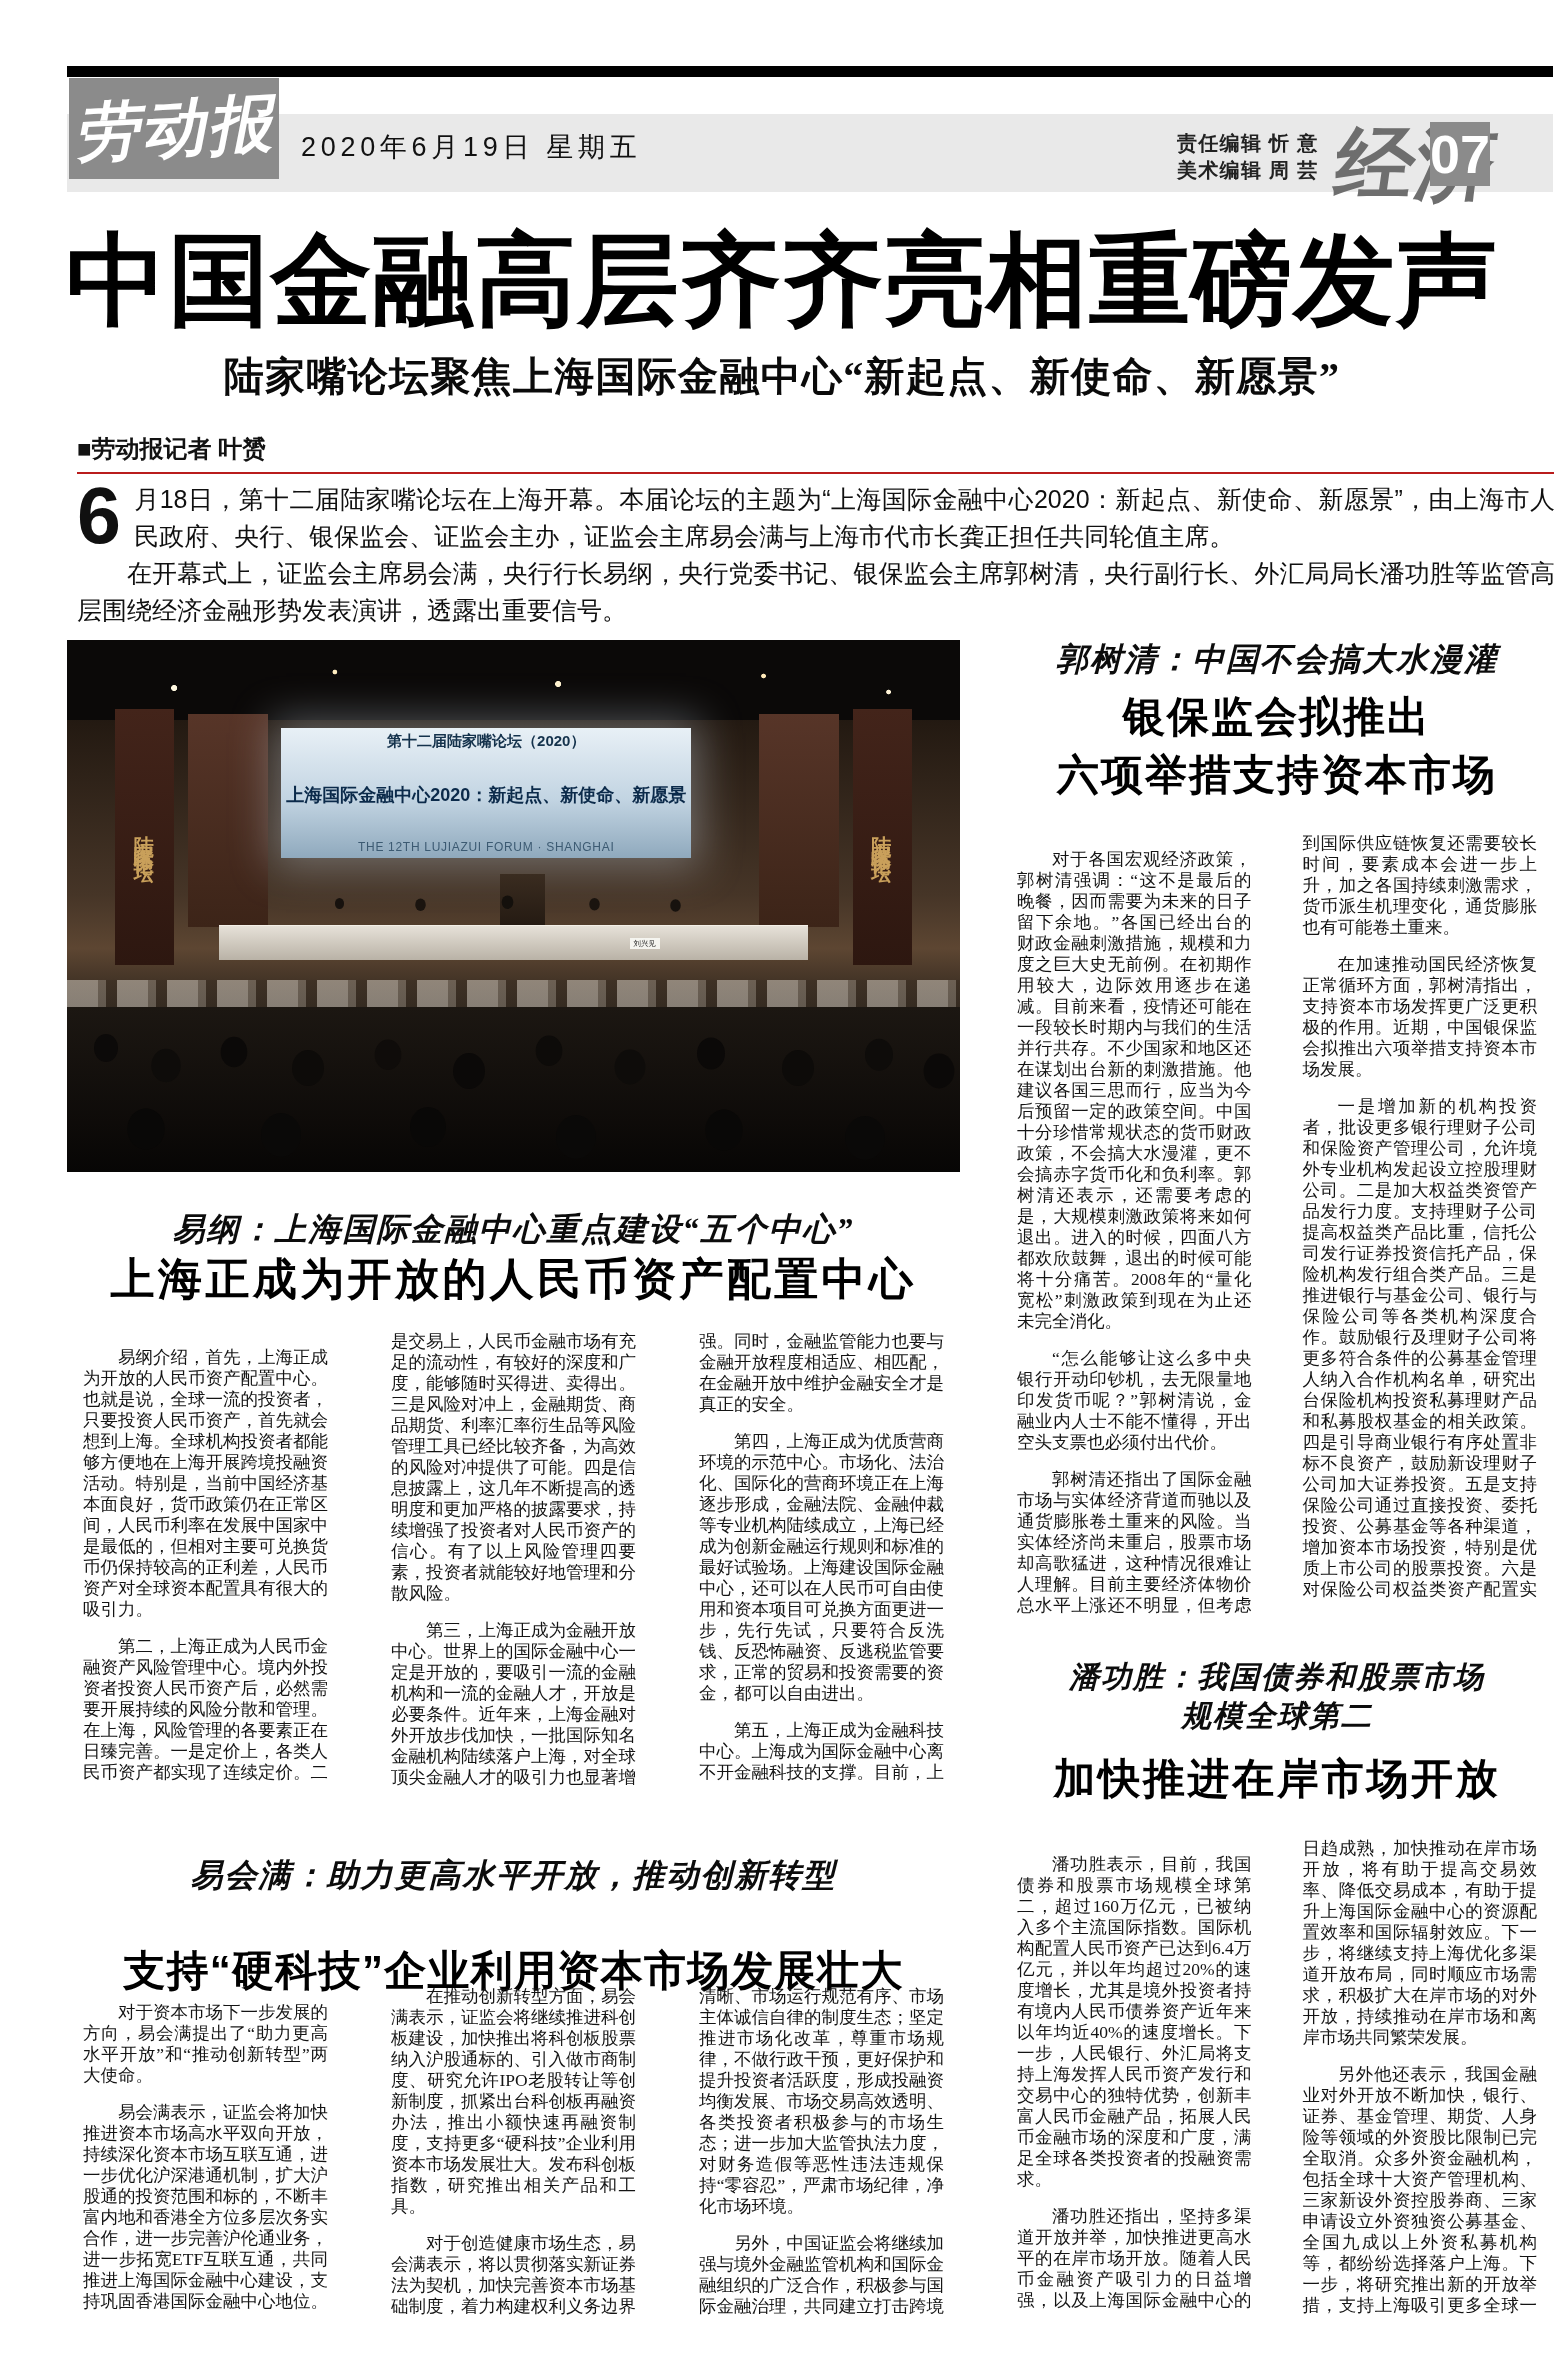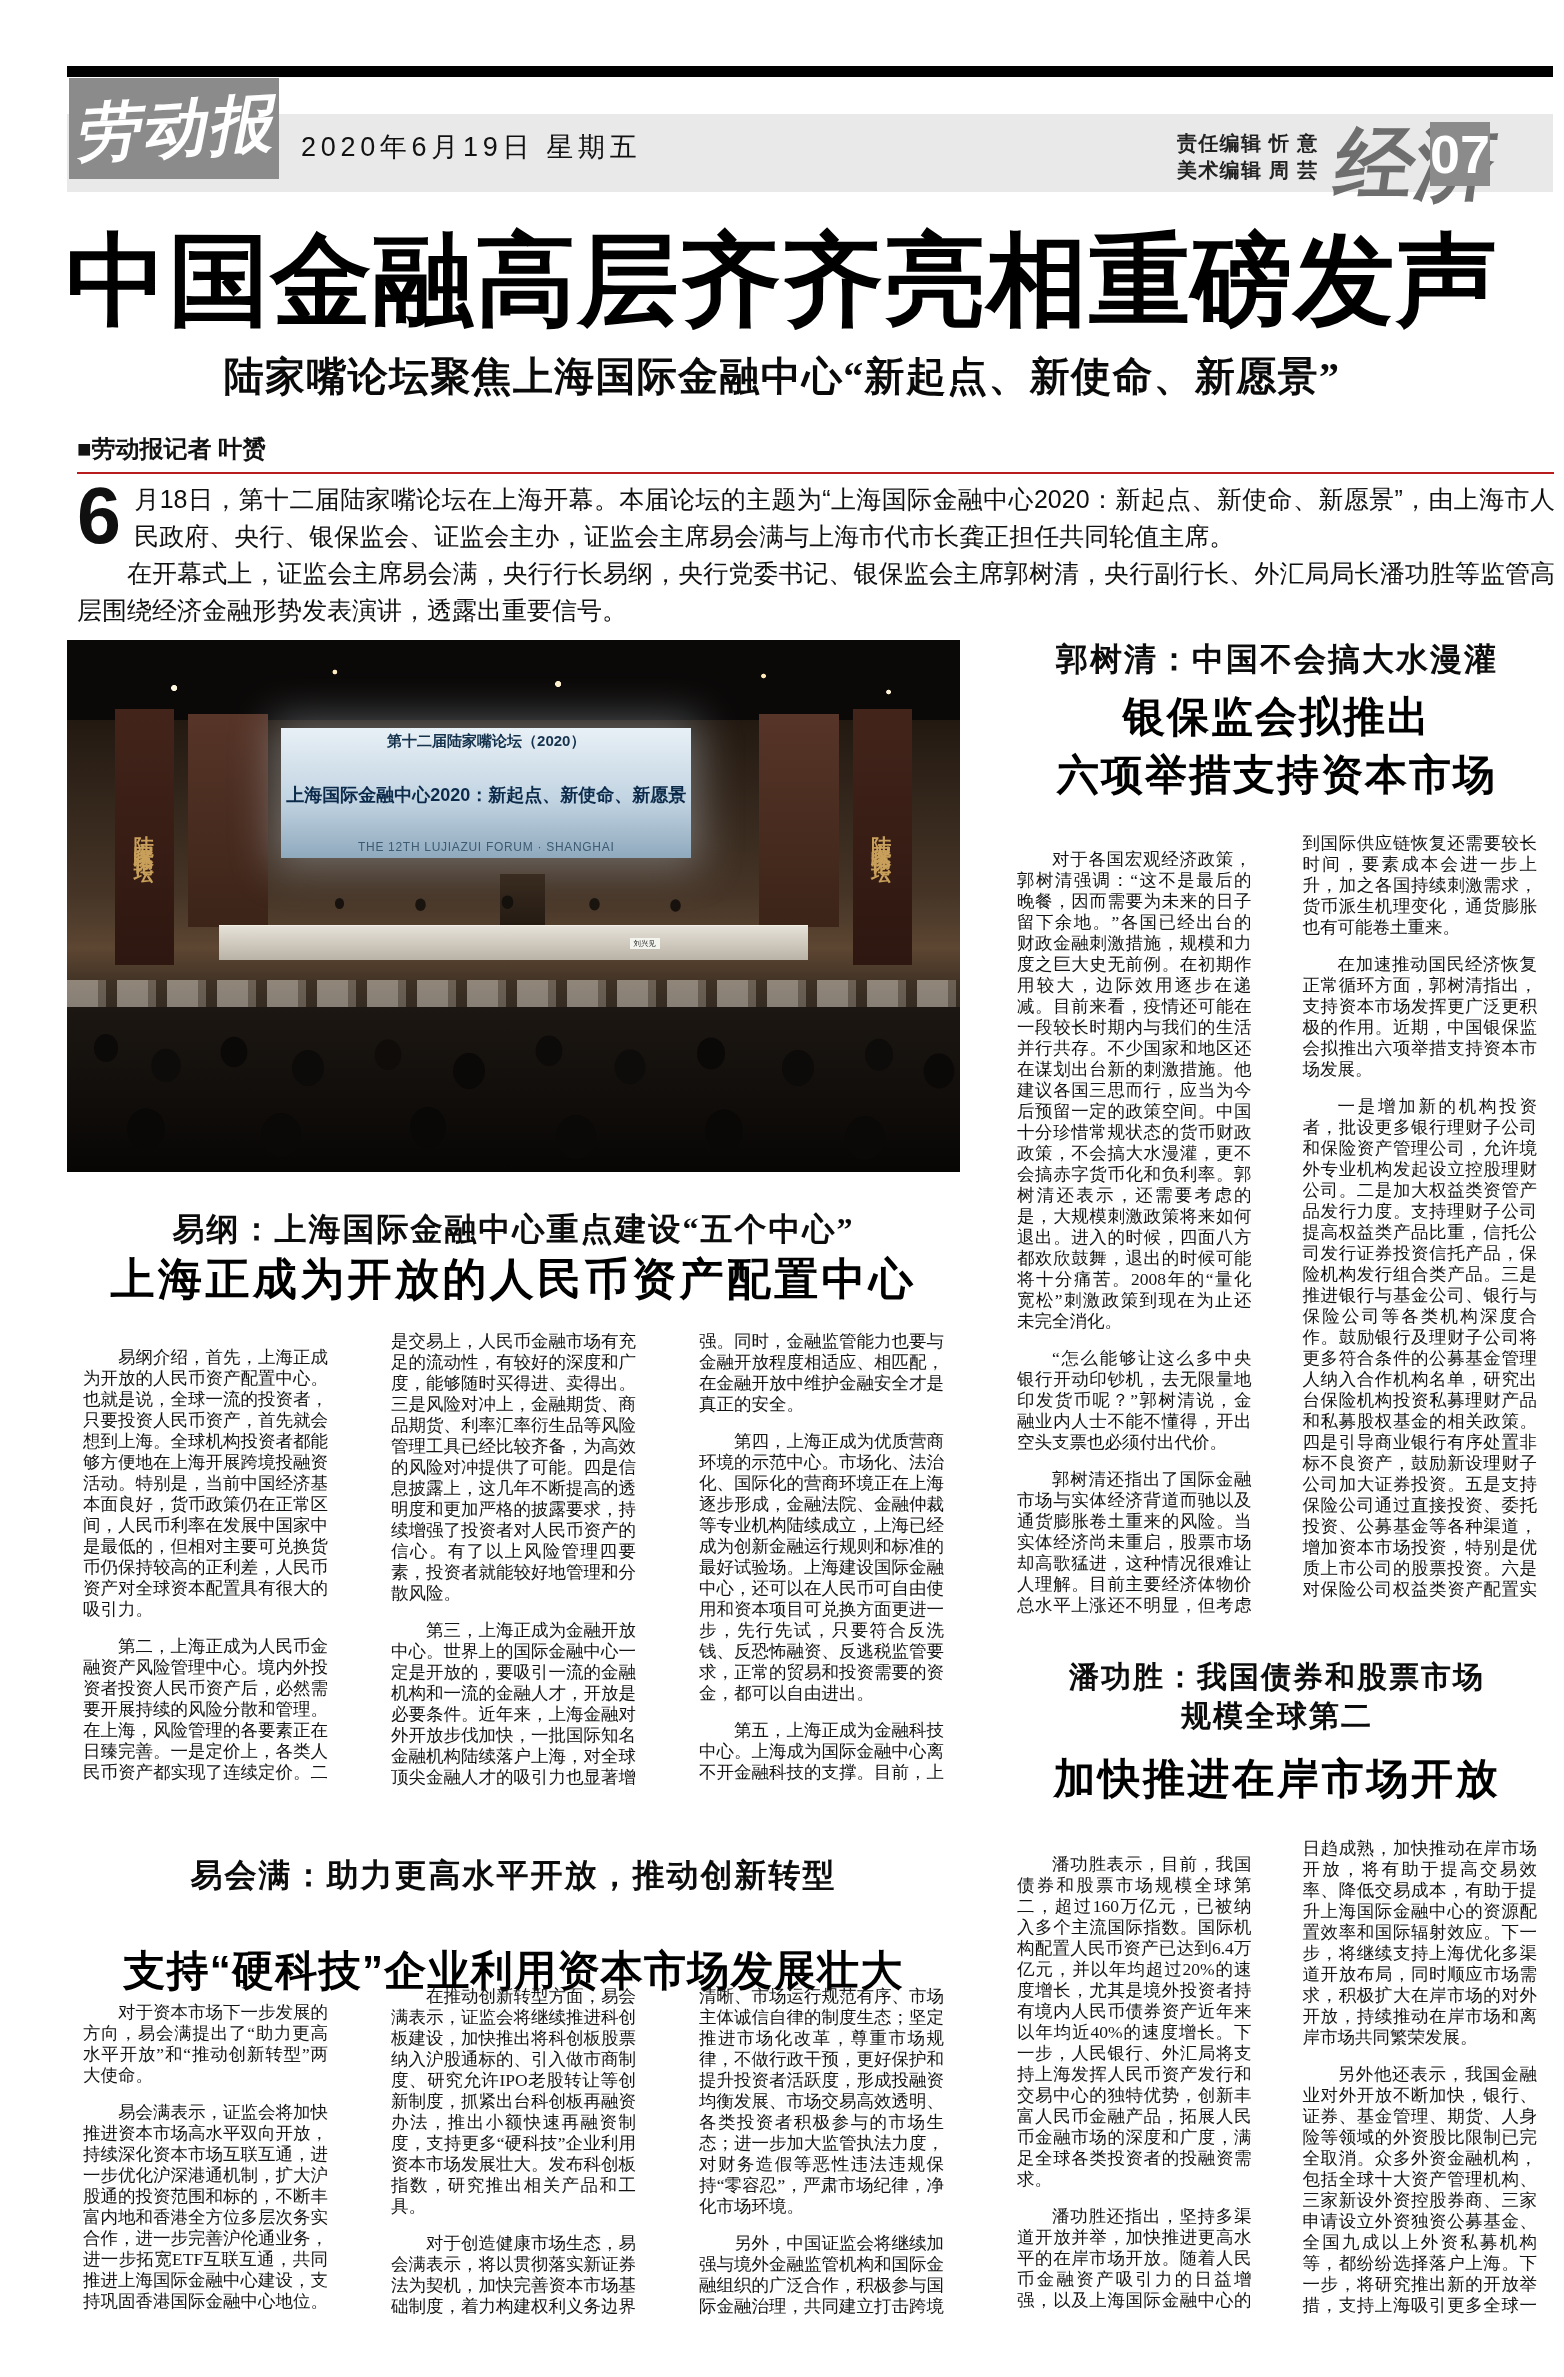--- a/index.html
+++ b/index.html
@@ -74,21 +74,21 @@
             background:linear-gradient(#1c1712,#0e0b09 70%,#070605);}
   .heads{position:absolute;left:27px;top:74%;width:24px;height:28px;border-radius:50%;background:#0c0a09;
          box-shadow:60px 17.5px 0 2.7px #0e0c0a,128px 4px 0 1.3px #0b0908,202px 20px 0 4px #0d0b09,
                     282px 6.7px 0 1.3px #0f0c0a,363px 23px 0 4px #0b0908,443px 2.7px 0 1.3px #0d0b09,
                     524px 19px 0 3.4px #0e0c0a,605px 5.4px 0 2px #0b0908,692px 20px 0 4px #0d0b09,
                     773px 6.7px 0 2px #0e0c0a,833px 23px 0 3.4px #0b0908,40px 81px 0 6.7px #090807,
                     175px 87px 0 8px #0a0908,322px 79px 0 6px #090807,470px 89px 0 8px #0a0908,
                     618px 82px 0 6.7px #090807,759px 90px 0 8px #0a0908;}
 
   
-  .kicker{position:absolute;text-align:center;font-weight:600;color:#0c0c0c;letter-spacing:2px;white-space:nowrap;}
+  .kicker{position:absolute;text-align:center;font-weight:600;color:#0c0c0c;letter-spacing:2px;white-space:nowrap;font-style:italic;}
   .k-yigang{left:67px;top:1208px;width:893px;font-size:32px;}
   .h2{position:absolute;text-align:center;font-weight:900;color:#000;
       font-family:"Liberation Sans",sans-serif;}
   .h-yigang{left:67px;top:1250px;width:893px;font-size:44px;letter-spacing:3.4px;text-align:center;}
   .k-guo{left:1001px;top:638px;width:552px;font-size:32px;}
   .h-guo{left:1001px;top:688px;width:552px;font-size:42px;line-height:58px;letter-spacing:2px;}
   .k-pan{left:1001px;top:1657px;width:552px;font-size:30px;line-height:39px;}
   .h-pan{left:1001px;top:1751px;width:552px;font-size:42px;letter-spacing:2.7px;}
   .k-yihuiman{left:67px;top:1854px;width:893px;font-size:32px;}
   .h-yihuiman{left:67px;top:1900px;width:893px;font-size:42px;letter-spacing:1.3px;margin-top:43px;}

